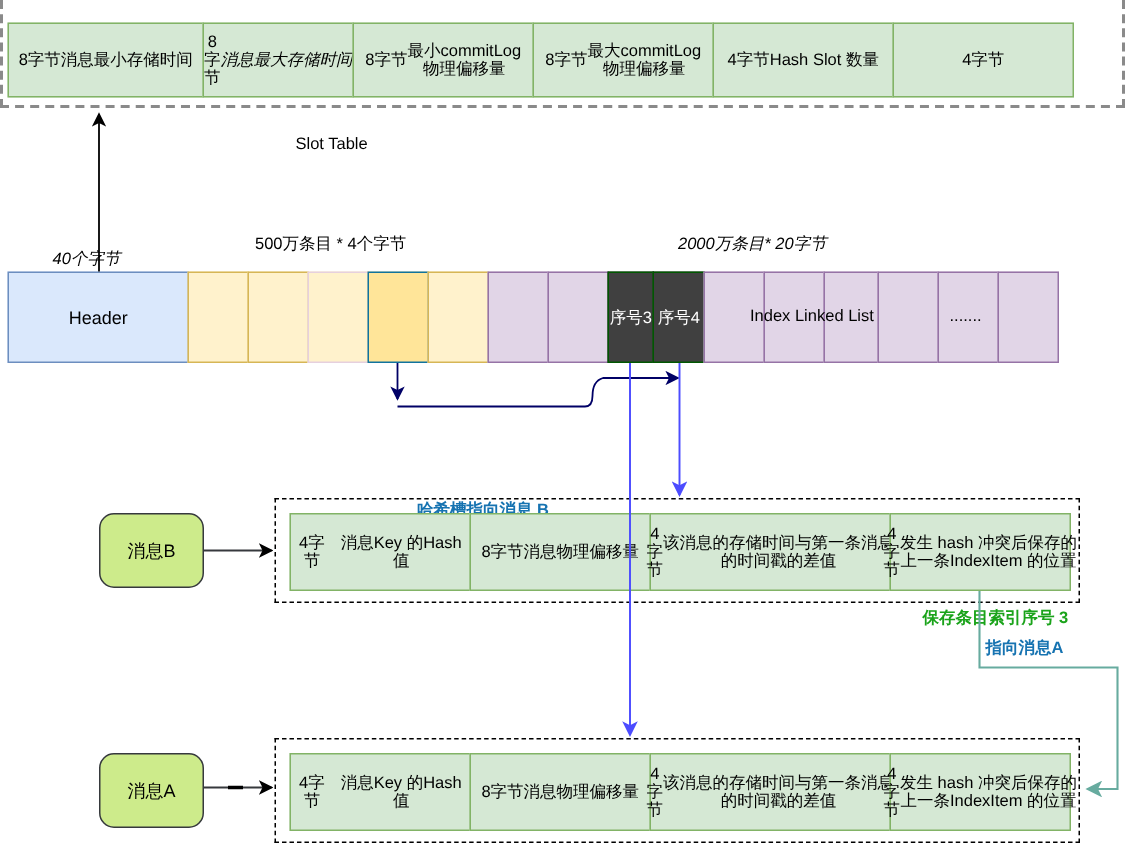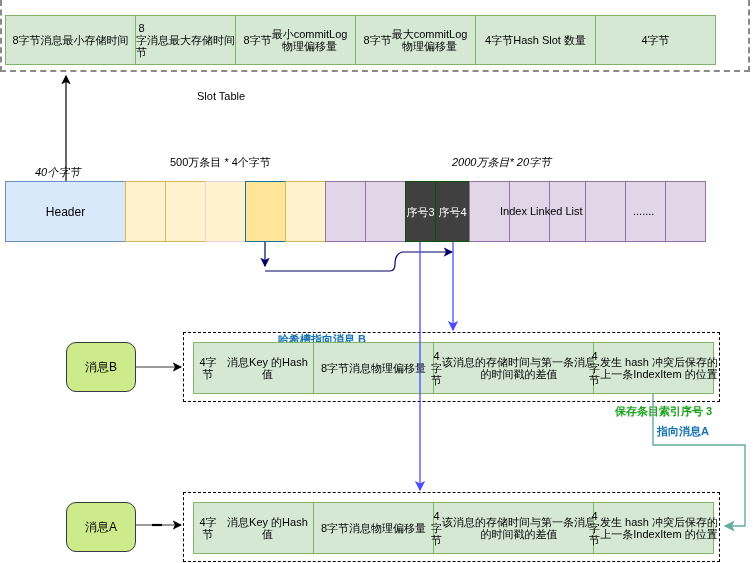--- a/index.html
+++ b/index.html
@@ -26,21 +26,21 @@
 <body>
 
 <div class="abs dash-grey" style="left:0;top:0;width:750px;height:72px;border-top:none;"></div>
 <div>
   <div class="cell green" style="left:5px;top:15px;width:131px;height:50px;">
     <span>8字节</span>
     <span style="white-space:pre;">消息最小存储时间</span>
   </div>
   <div class="cell green" style="left:135px;top:15px;width:101px;height:50px;">
     <span>8字节</span>
-    <span style="white-space:pre;">消息最大存储时间</span>
+    <span style="white-space:pre;font-style:italic;">消息最大存储时间</span>
   </div>
   <div class="cell green" style="left:235px;top:15px;width:121px;height:50px;">
     <span>8字节</span>
     <span style="white-space:pre;">最小commitLog
 物理偏移量</span>
   </div>
   <div class="cell green" style="left:355px;top:15px;width:121px;height:50px;">
     <span>8字节</span>
     <span style="white-space:pre;">最大commitLog
 物理偏移量</span>

